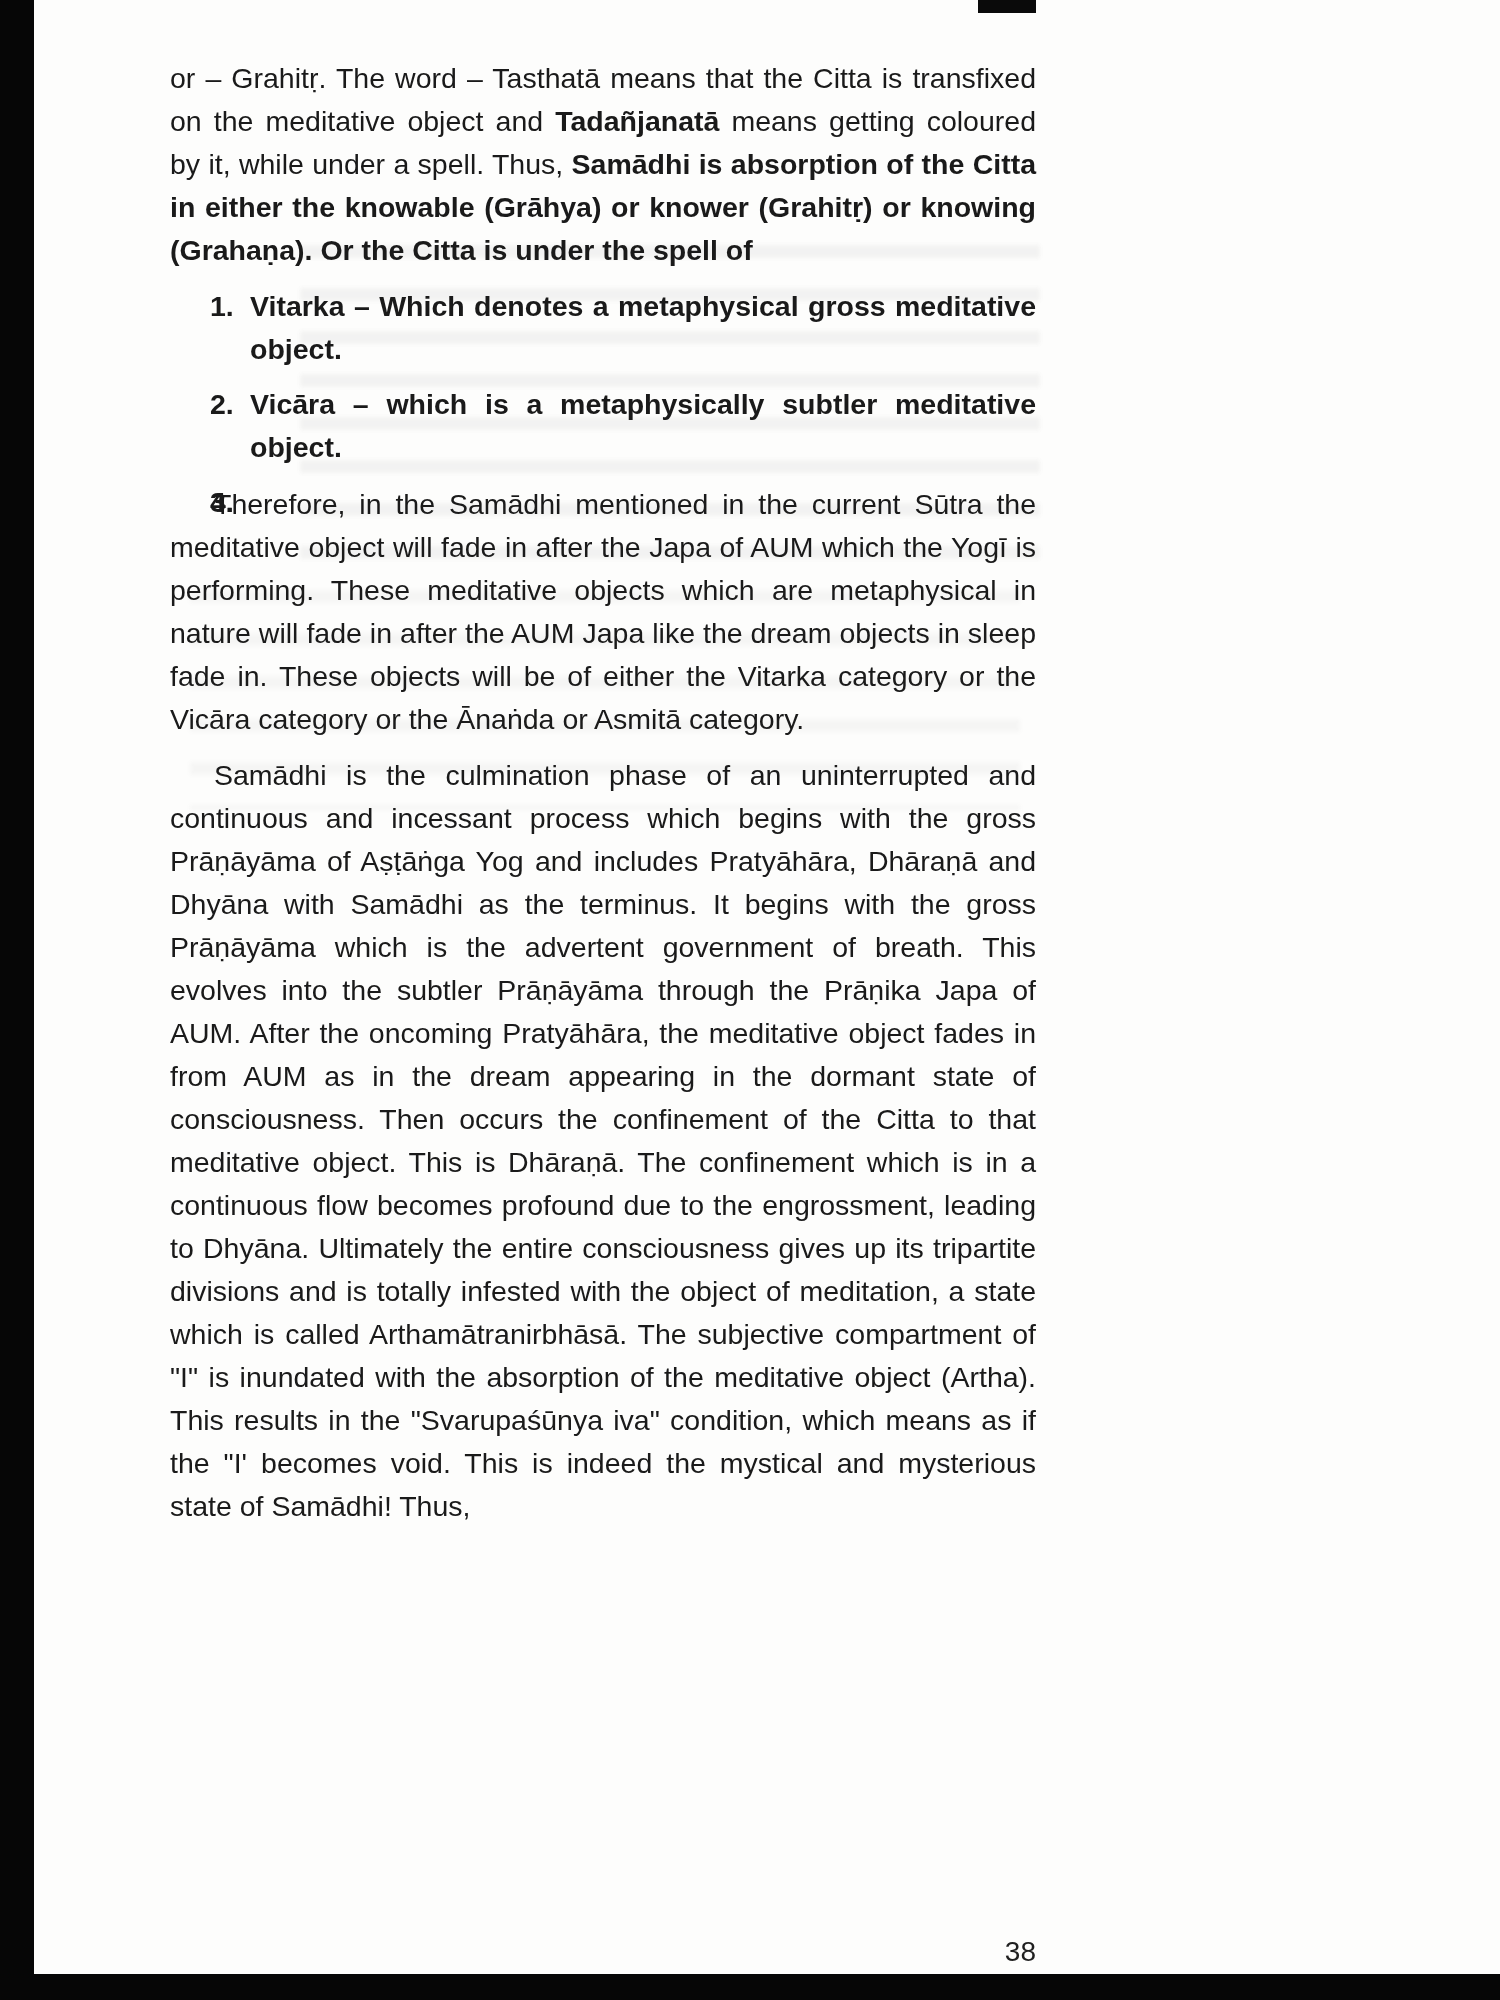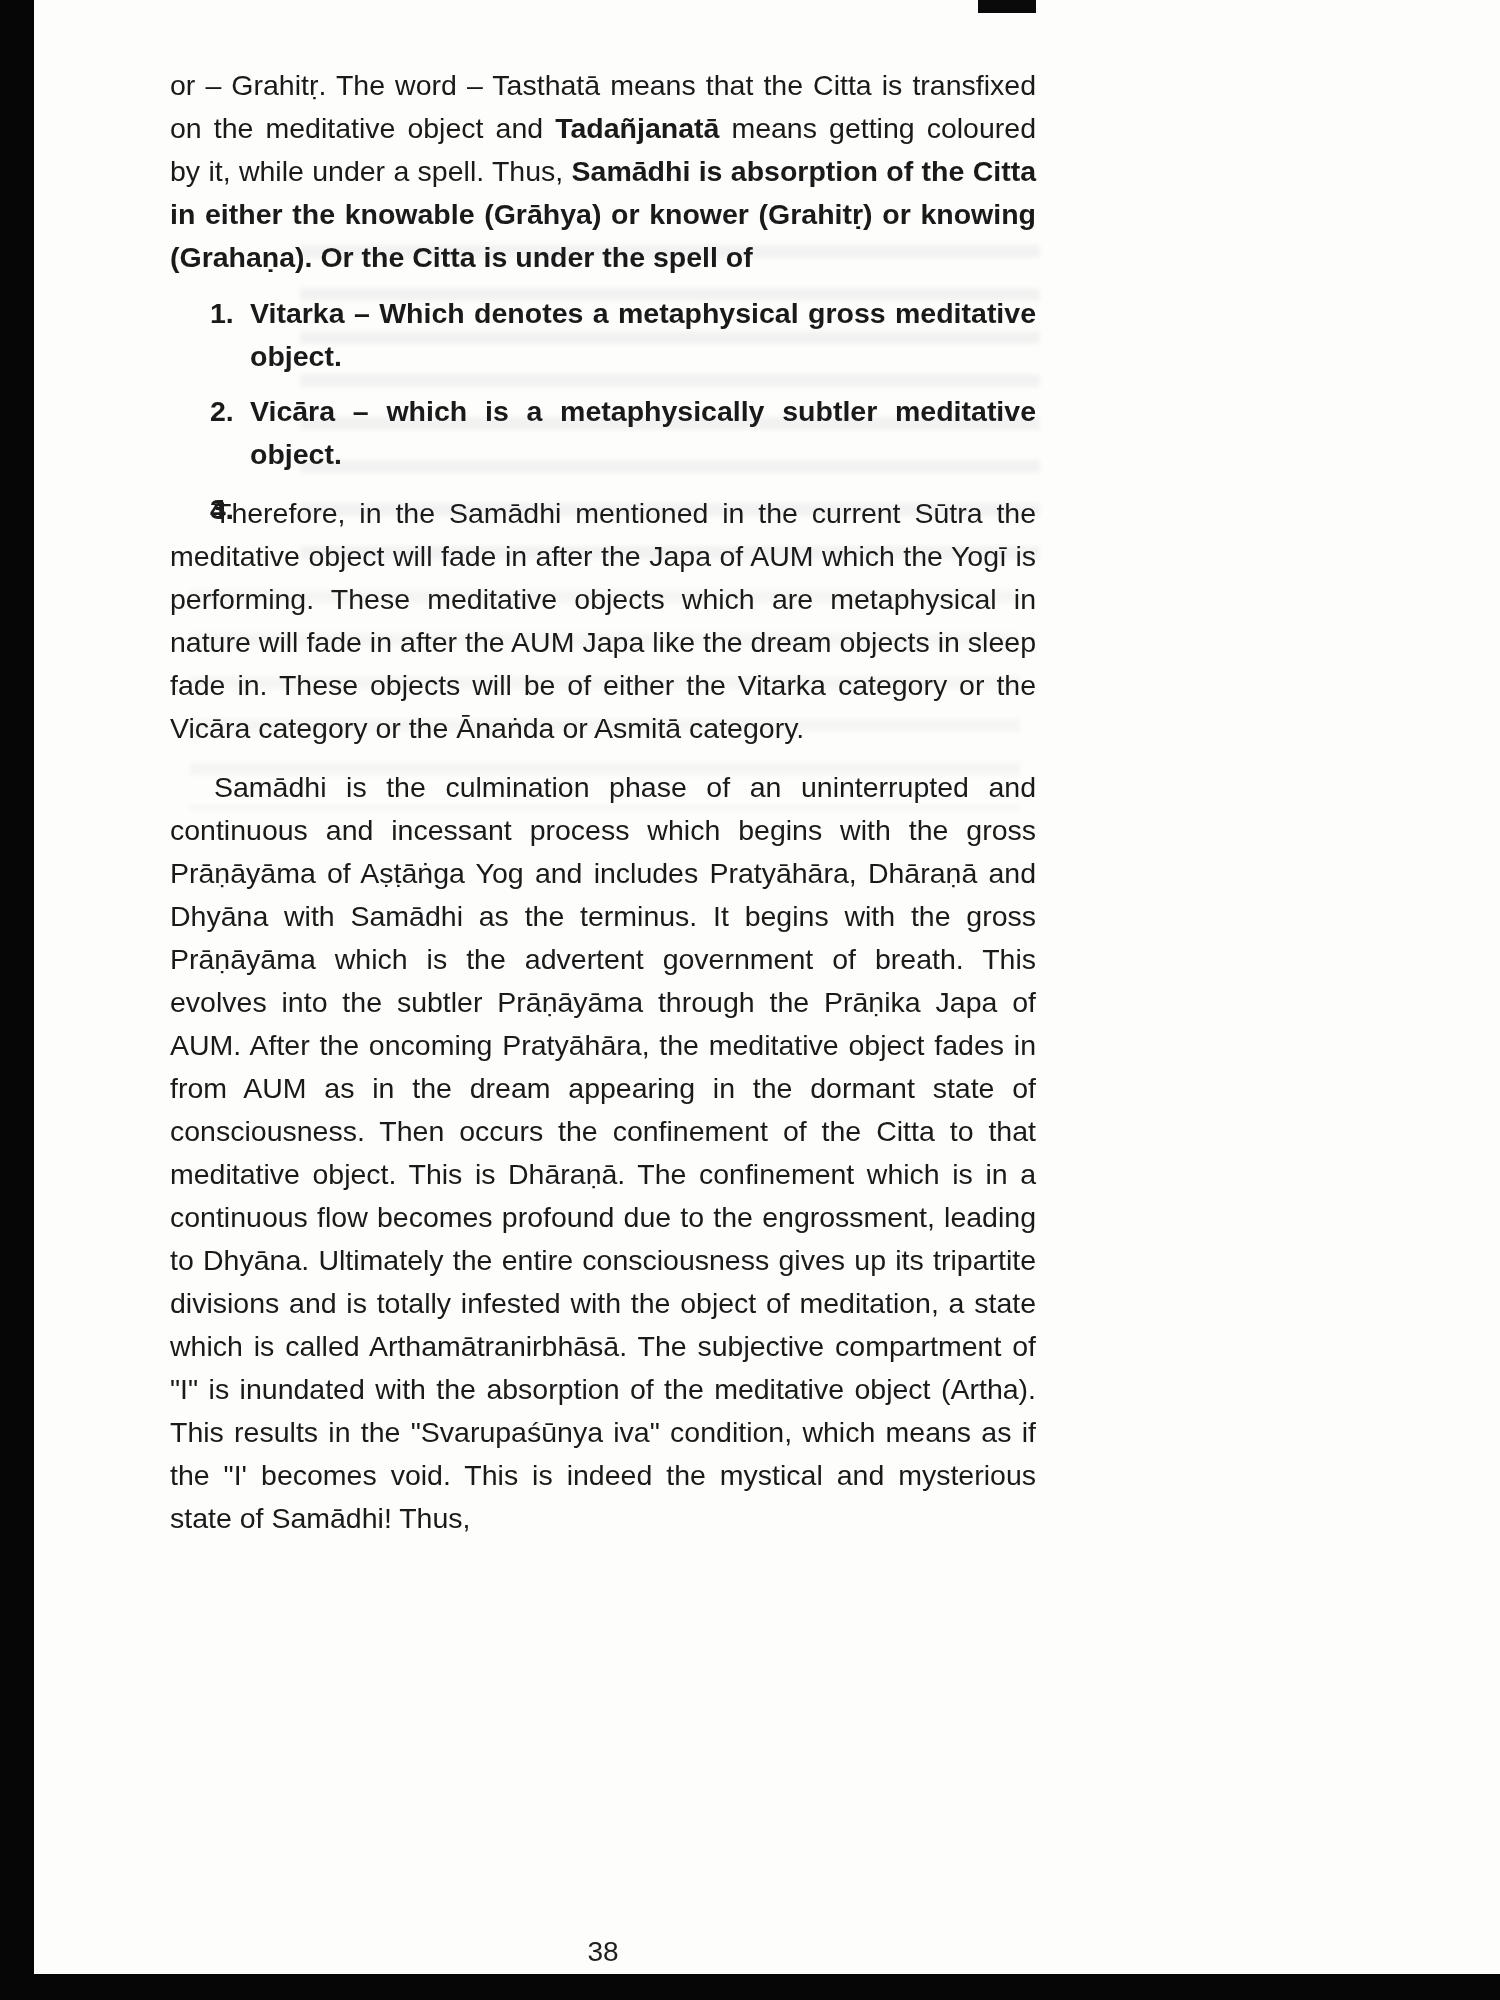--- a/index.html
+++ b/index.html
@@ -58,21 +58,21 @@
     left: 170px;
     top: 48px;
     width: 866px;
     font-size: 28.5px;
     line-height: 43px;
     color: #1a1a1a;
     text-align: justify;
     z-index: 2;
   }
   p.para {
-    margin: 16px 0 13px 0;
+    margin: 9px 0 13px 0;
   }
   p.para.indent {
     text-indent: 44px;
   }
   .bold {
     font-weight: 700;
   }
   .list {
     margin: 3px 0 14px 0;
   }
@@ -85,21 +85,21 @@
   .list-item .num {
     position: absolute;
     left: 40px;
     top: 0;
   }
   .page-number {
     position: absolute;
     top: 1936px;
     left: 170px;
     width: 866px;
-    text-align: center;
+    text-align: right;
     font-size: 28px;
     color: #1f1f1f;
     z-index: 2;
   }
 </style>
 </head>
 <body>
 
 <div class="scan-page">
 

